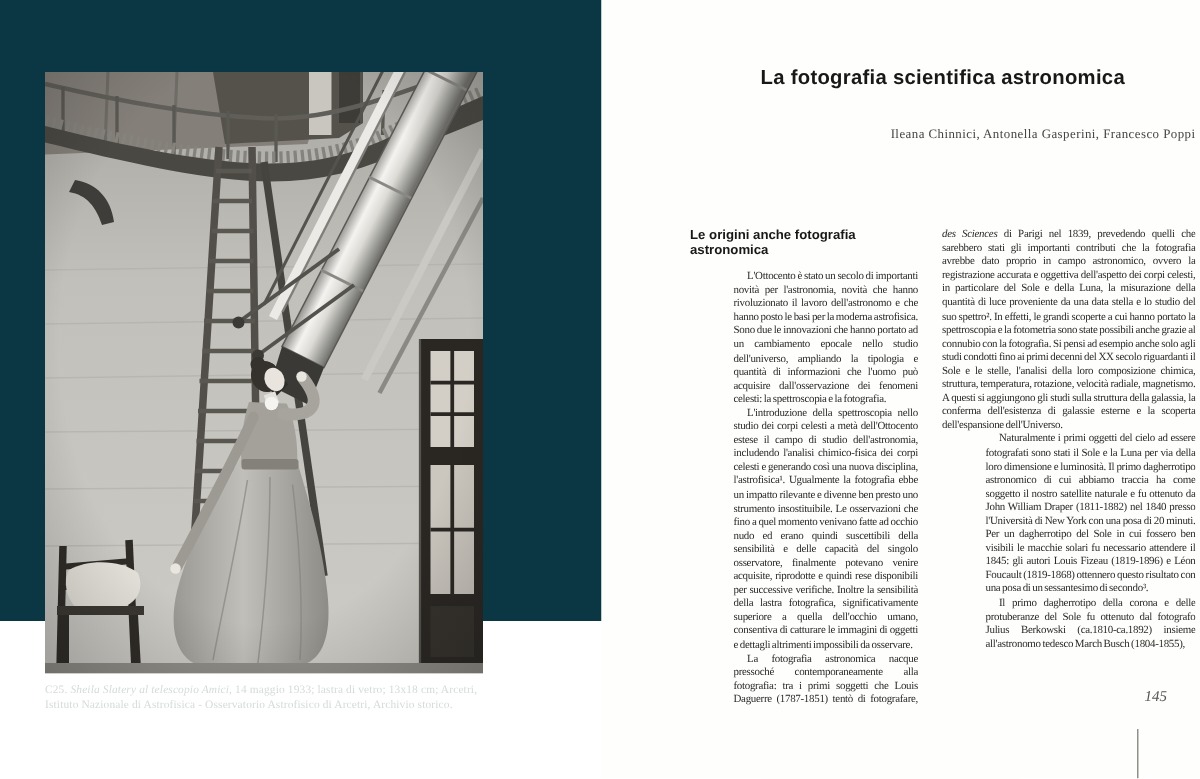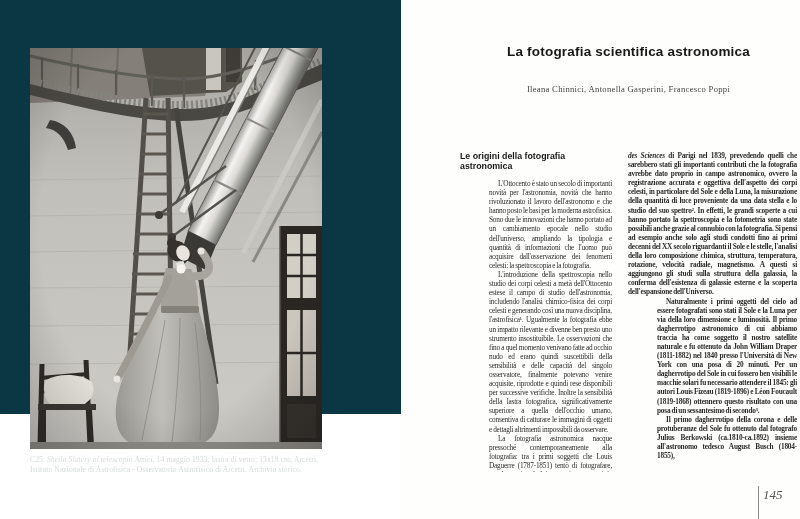--- a/index.html
+++ b/index.html
@@ -13,36 +13,36 @@
   .photo-frame svg { display:block; }
   .caption { position:absolute; left:30px; top:455px; width:292px;
              font-size:7.6px; line-height:10px; color:#d4dbd8; letter-spacing:0.1px; }
   .caption .cap-italic { font-style:italic; }
 
   
   .right-page { position:relative; width:399px; height:519px; background:#fefefd; flex:0 0 399px; }
   .article-title { position:absolute; left:59px; top:44px; width:337px; text-align:center;
                    font-family:"Liberation Sans", sans-serif; font-weight:700; font-size:13.5px;
                    letter-spacing:0.2px; color:#181816; }
-  .authors { position:absolute; left:59px; top:84px; width:337px; text-align:center;
+  .authors { position:absolute; left:59px; top:84px; width:337px; text-align:right;
              font-size:8.6px; color:#454440; letter-spacing:0.3px; }
   .textblock { position:absolute; left:59px; top:151px; width:337px; height:321px;
                display:flex; gap:16px; overflow:hidden; }
   .col { overflow:hidden; height:321px; }
   .col-left  { width:152px; }
-  .col-right { width:169px;font-weight:bold; }
+  .col-right { width:169px; }
   .section-heading { font-family:"Liberation Sans", sans-serif; font-weight:700;
                      font-size:8.8px; line-height:10px; color:#181816; margin-bottom:8px; }
   .para { font-size:7.3px; line-height:9.1px; text-align:justify; color:#2b2a26;
           letter-spacing:-0.2px; word-spacing:-0.5px; hyphens:auto; }
   .para.indent { text-indent:9px;margin-left:29px; }
   .it { font-style:italic; }
 
   .folio-rule { position:absolute; left:357px; top:486px; width:1px; height:33px; background:#90908b; }
-  .folio-num  { position:absolute; left:362px; top:487px; font-size:13px; color:#56554f;font-style:italic; }
+  .folio-num  { position:absolute; left:362px; top:459px; font-size:10px; color:#56554f;font-style:italic; }
 </style>
 </head>
 <body>
 
 <div class="spread">
 
   <div class="left-page">
 
     <div class="photo-frame">
       <svg viewBox="0 0 292 401" width="292" height="401">
@@ -197,32 +197,32 @@
     <p class="caption"><span>C25.</span> <span class="cap-italic">Sheila Slatery al telescopio Amici</span><span>, 14 maggio 1933; lastra di vetro; 13x18 cm;</span><span> Arcetri, Istituto Nazionale di Astrofisica - Osservatorio Astrofisico di Arcetri, Archivio storico.</span></p>
   </div>
 
   <div class="right-page">
 
     <h1 class="article-title">La fotografia scientifica astronomica</h1>
     <div class="authors">Ileana Chinnici, Antonella Gasperini, Francesco Poppi</div>
 
     <div class="textblock">
       <div class="col col-left">
-        <h2 class="section-heading">Le origini della fotografia astronomica</h2>
+        <h2 class="section-heading">Le origini anche fotografia astronomica</h2>
         <div>
             <p class="para indent"><span>L'Ottocento è stato un secolo di importanti novità per l'astronomia, novità che hanno rivoluzionato il lavoro dell'astronomo e che hanno posto le basi per la moderna astrofisica. Sono due le innovazioni che hanno portato ad un cambiamento epocale nello studio dell'universo, ampliando la tipologia e quantità di informazioni che l'uomo può acquisire dall'osservazione dei fenomeni celesti: la spettroscopia e la fotografia.</span></p>
             <p class="para indent"><span>L'introduzione della spettroscopia nello studio dei corpi celesti a metà dell'Ottocento estese il campo di studio dell'astronomia, includendo l'analisi chimico-fisica dei corpi celesti e generando così una nuova disciplina, l'astrofisica¹. Ugualmente la fotografia ebbe un impatto rilevante e divenne ben presto uno strumento insostituibile. Le osservazioni che fino a quel momento venivano fatte ad occhio nudo ed erano quindi suscettibili della sensibilità e delle capacità del singolo osservatore, finalmente potevano venire acquisite, riprodotte e quindi rese disponibili per successive verifiche. Inoltre la sensibilità della lastra fotografica, significativamente superiore a quella dell'occhio umano, consentiva di catturare le immagini di oggetti e dettagli altrimenti impossibili da osservare.</span></p>
             <p class="para indent"><span>La fotografia astronomica nacque pressoché contemporaneamente alla fotografia: tra i primi soggetti che Louis Daguerre (1787-1851) tentò di fotografare, con la tecnica da lui stesso inventata, vi fu infatti anche la Luna. Il fisico, astronomo e politico francese François Arago (1786-1853) presentò l'invenzione di Daguerre presso </span><span class="it">l'Académie</span></p>
           </div>
       </div>
       <div class="col col-right">
         <div>
             <p class="para"><span class="it">des Sciences</span><span> di Parigi nel 1839, prevedendo quelli che sarebbero stati gli importanti contributi che la fotografia avrebbe dato proprio in campo astronomico, ovvero la registrazione accurata e oggettiva dell'aspetto dei corpi celesti, in particolare del Sole e della Luna, la misurazione della quantità di luce proveniente da una data stella e lo studio del suo spettro². In effetti, le grandi scoperte a cui hanno portato la spettroscopia e la fotometria sono state possibili anche grazie al connubio con la fotografia. Si pensi ad esempio anche solo agli studi condotti fino ai primi decenni del XX secolo riguardanti il Sole e le stelle, l'analisi della loro composizione chimica, struttura, temperatura, rotazione, velocità radiale, magnetismo. A questi si aggiungono gli studi sulla struttura della galassia, la conferma dell'esistenza di galassie esterne e la scoperta dell'espansione dell'Universo.</span></p>
             <p class="para indent"><span>Naturalmente i primi oggetti del cielo ad essere fotografati sono stati il Sole e la Luna per via della loro dimensione e luminosità. Il primo dagherrotipo astronomico di cui abbiamo traccia ha come soggetto il nostro satellite naturale e fu ottenuto da John William Draper (1811-1882) nel 1840 presso l'Università di New York con una posa di 20 minuti. Per un dagherrotipo del Sole in cui fossero ben visibili le macchie solari fu necessario attendere il 1845: gli autori Louis Fizeau (1819-1896) e Léon Foucault (1819-1868) ottennero questo risultato con una posa di un sessantesimo di secondo³.</span></p>
-            <p class="para indent"><span>Il primo dagherrotipo della corona e delle protuberanze del Sole fu ottenuto dal fotografo Julius Berkowski (ca.1810-ca.1892) insieme all'astronomo tedesco August Busch (1804-1855),</span></p>
+            <p class="para indent"><span>Il primo dagherrotipo della corona e delle protuberanze del Sole fu ottenuto dal fotografo Julius Berkowski (ca.1810-ca.1892) insieme all'astronomo tedesco March Busch (1804-1855),</span></p>
           </div>
       </div>
     </div>
 
     <div class="folio-rule"></div>
     <div class="folio-num">145</div>
   </div>
 
 </div>
 

